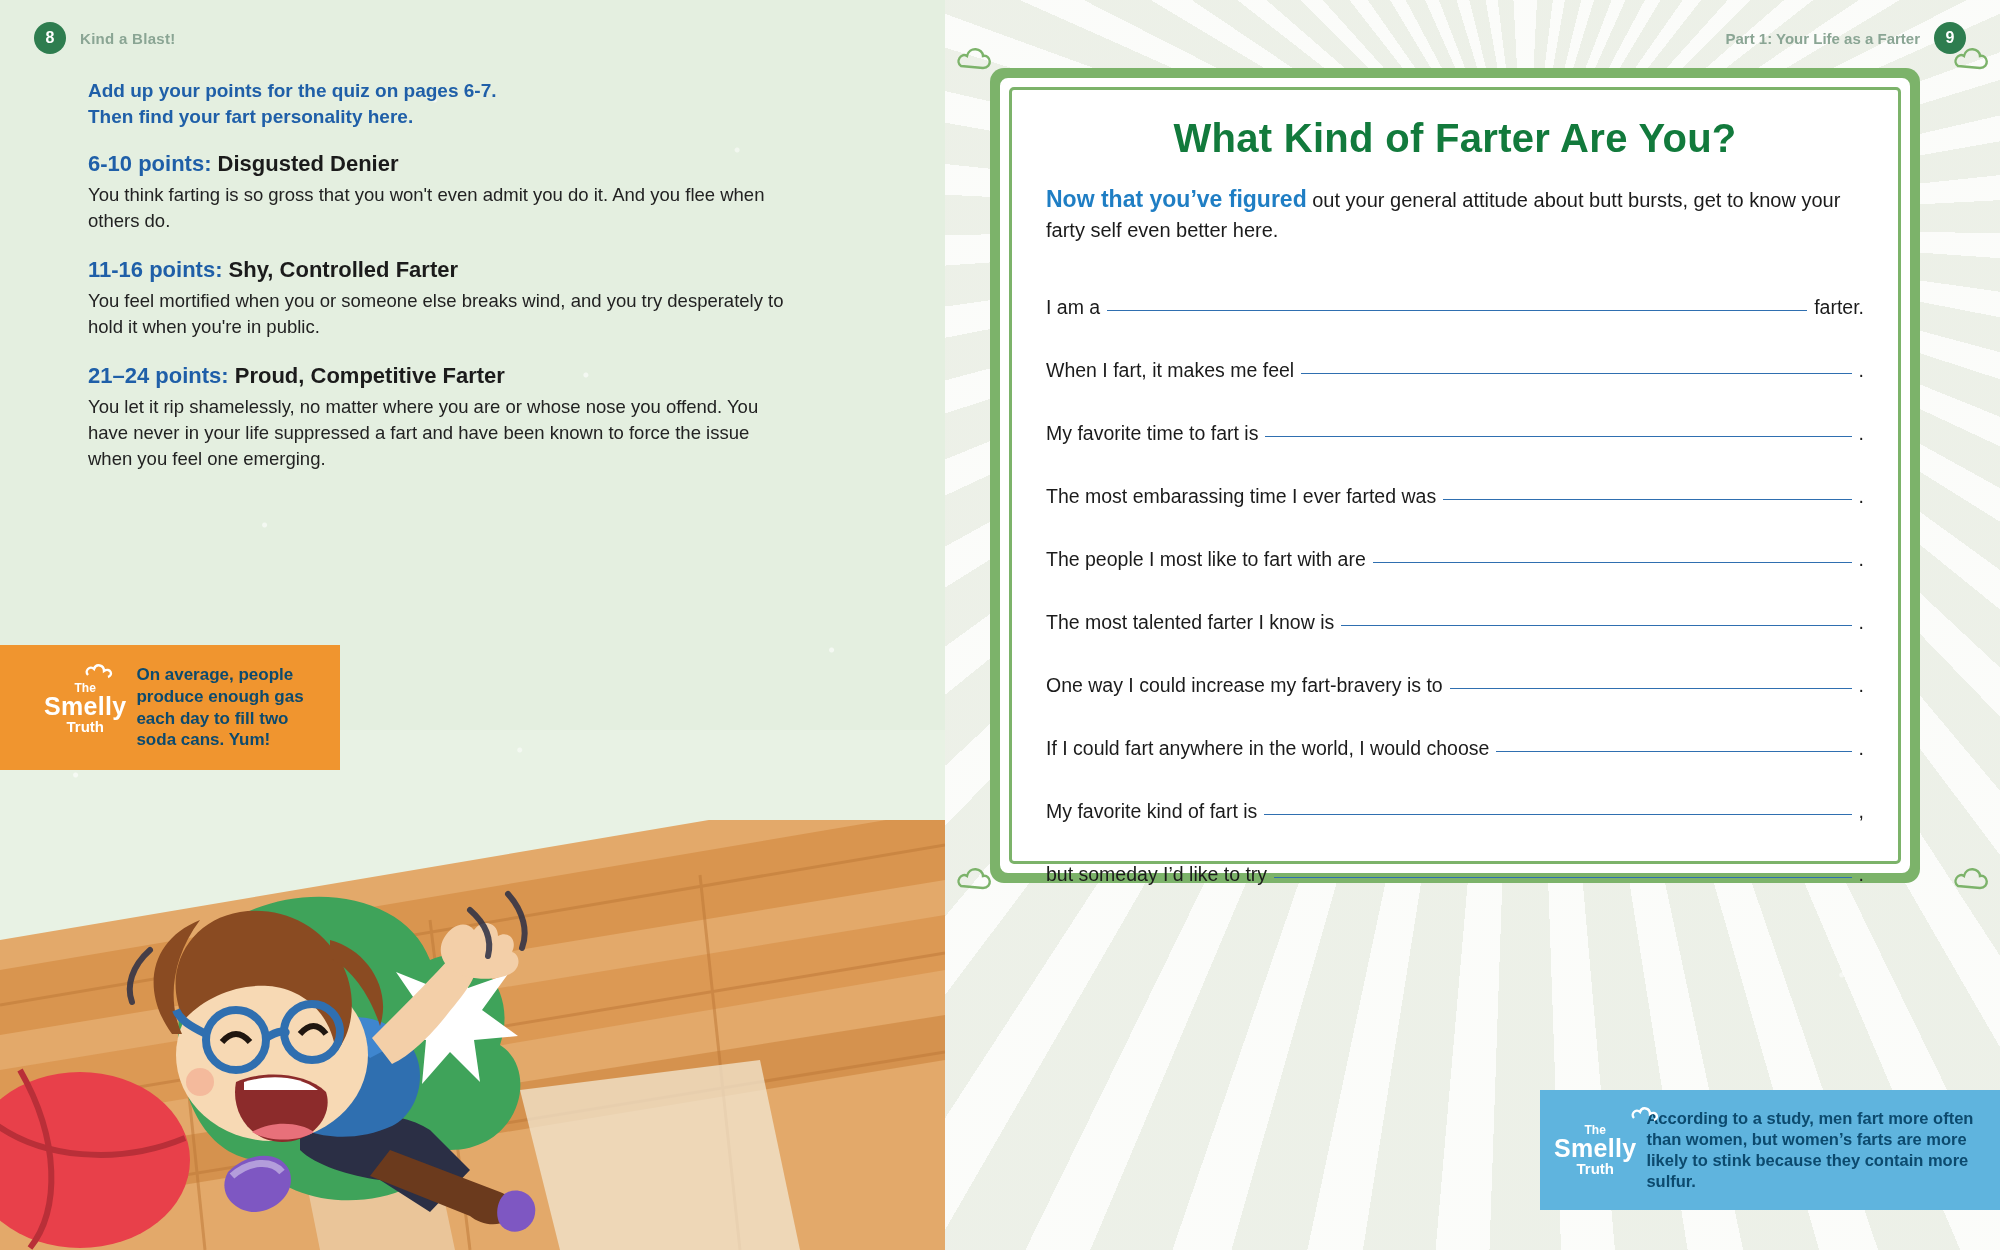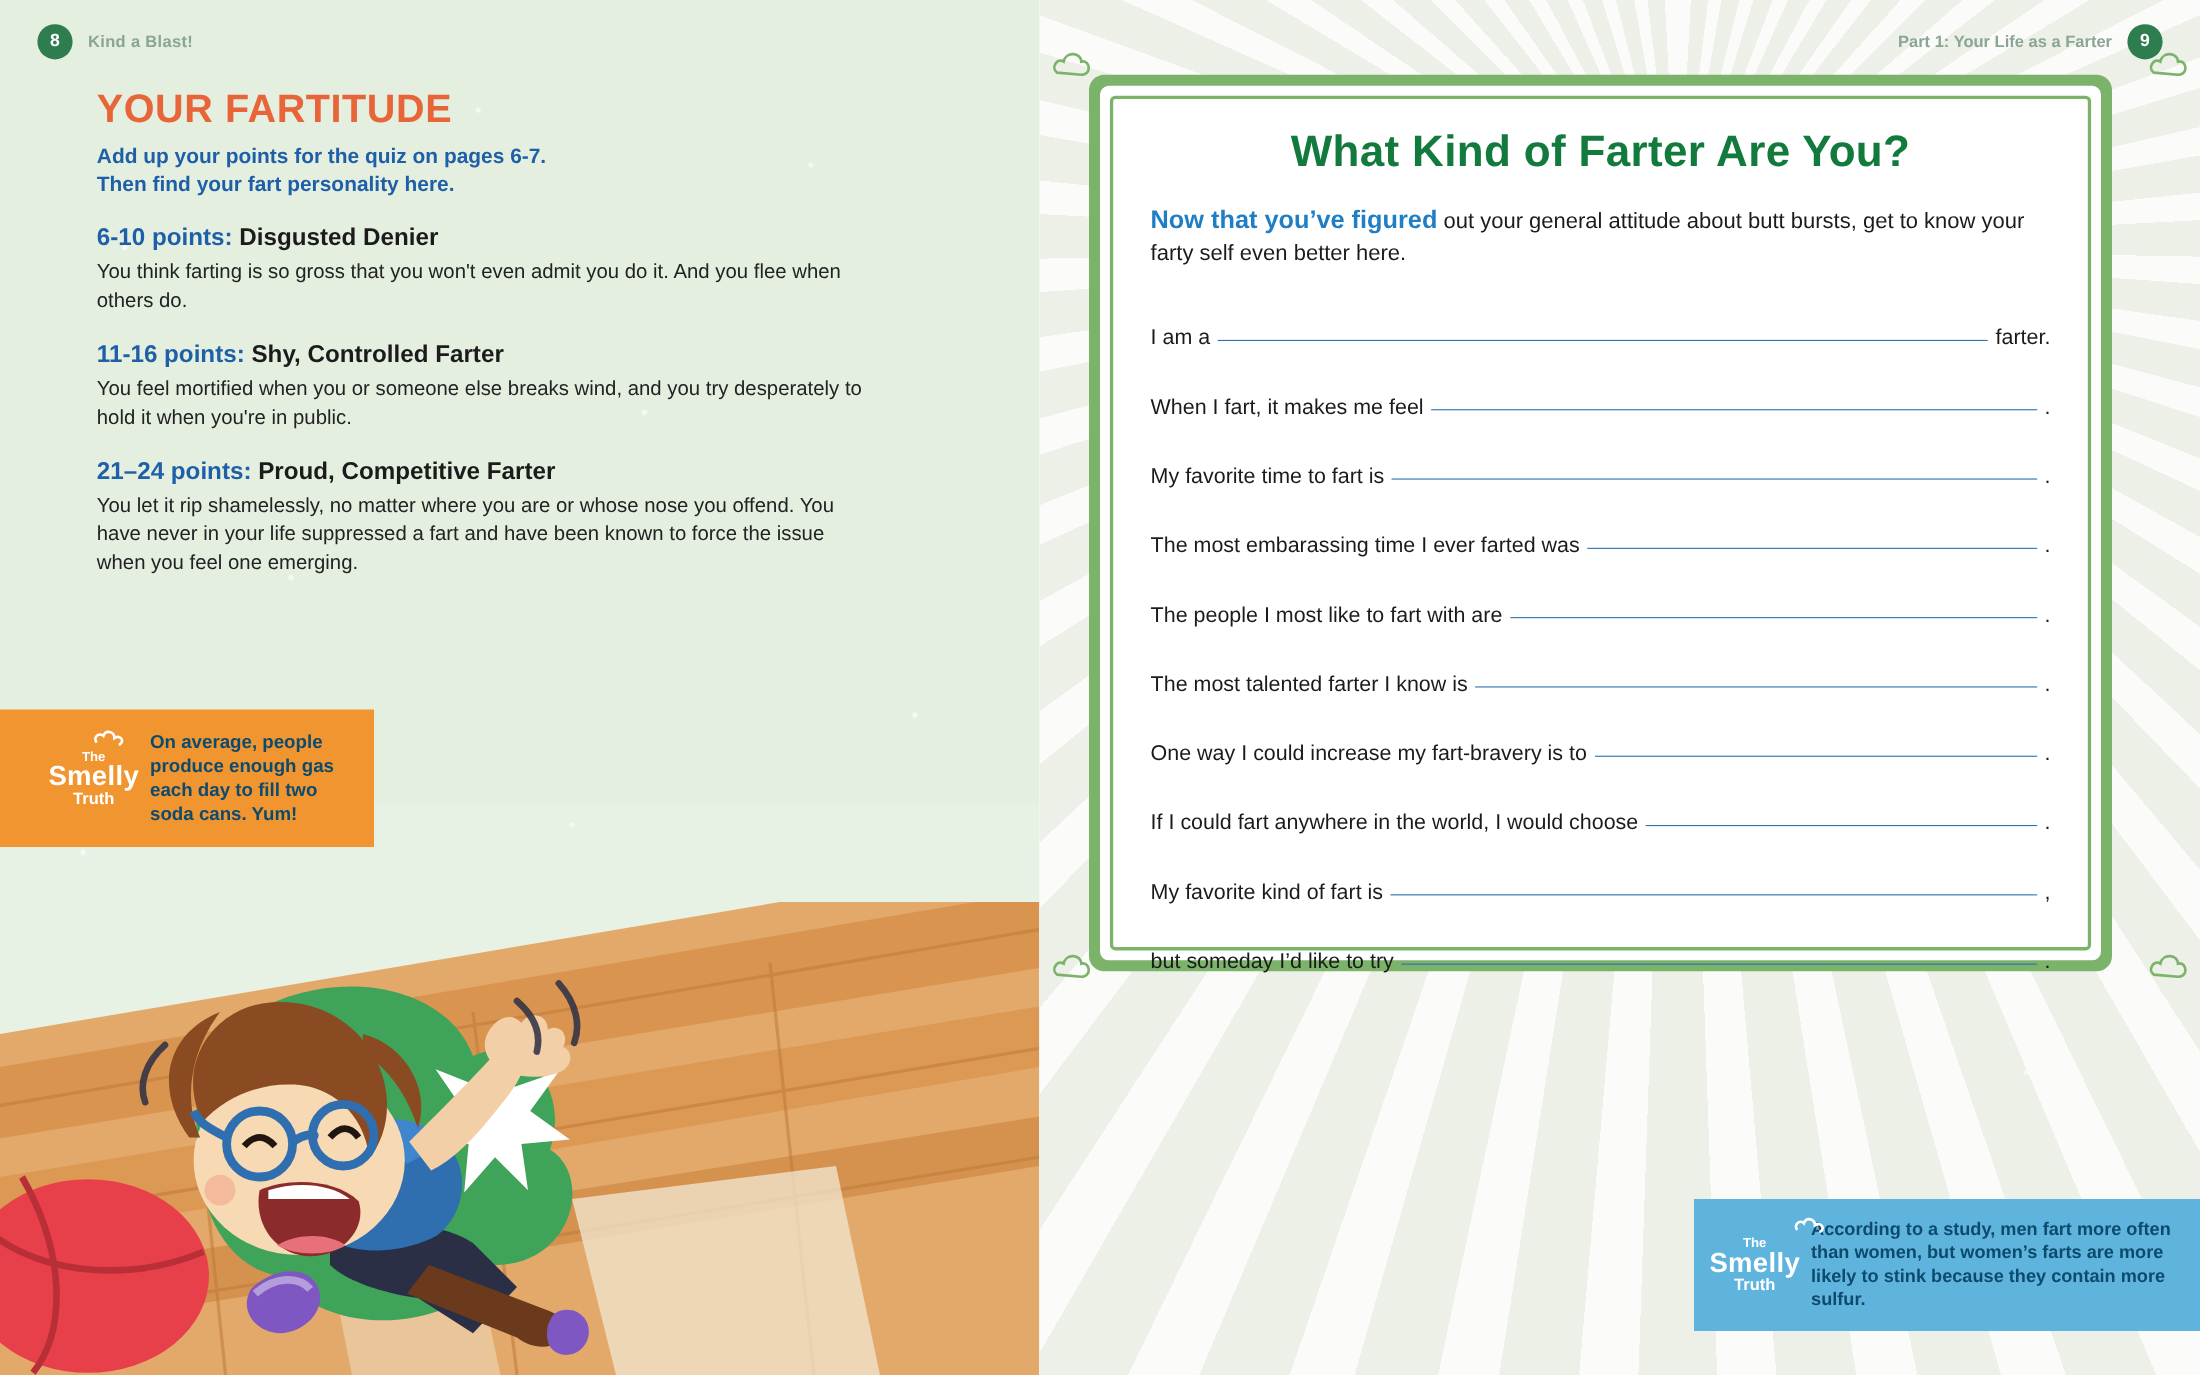--- a/index.html
+++ b/index.html
@@ -160,21 +160,20 @@
   <div class="page-left">
     <div class="left-green-panel"></div>
     <div class="grain-left"></div>
 
     <div class="pg-header">
       <div class="pg-num">8</div>
       <div class="pg-label">Kind a Blast!</div>
     </div>
 
     <div class="left-content">
-      <h1 class="fartitude">YOUR FARTITUDE</h1>
       <div class="subhead">
         <div>Add up your points for the quiz on pages 6-7.</div>
         <div>Then find your fart personality here.</div>
       </div>
 
       <div class="tier">
         <div class="tier-head">
           <span class="pts">6-10 points:</span>
           <span class="name">Disgusted Denier</span>
         </div>

